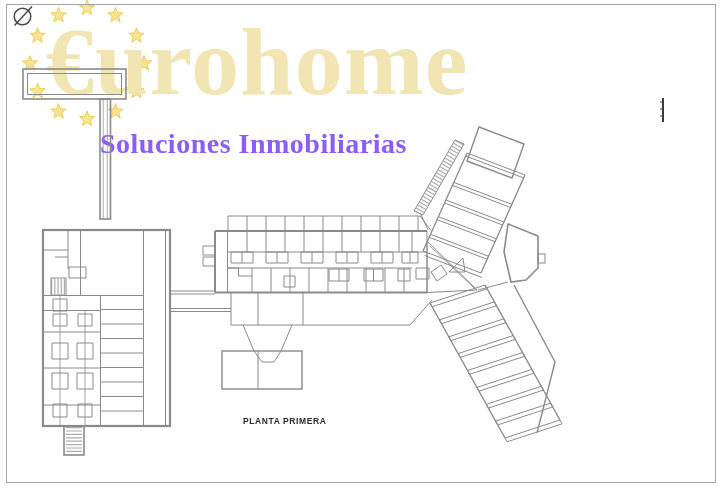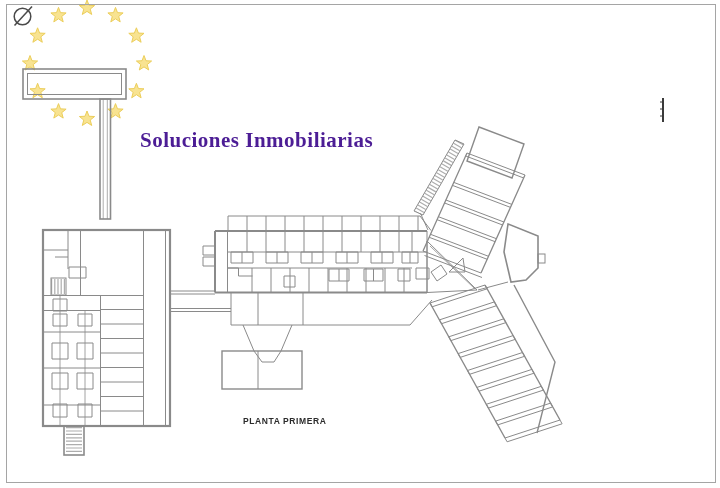--- a/index.html
+++ b/index.html
@@ -3,21 +3,21 @@
 <meta charset="utf-8">
 <style>
   html,body{margin:0;padding:0;background:#fff;}
   .page{position:relative;width:720px;height:488px;background:#fff;overflow:hidden;
         font-family:"Liberation Sans",sans-serif;}
   .page-border{position:absolute;left:6px;top:4px;width:708px;height:477px;
         border:1px solid #a5a5a5;pointer-events:none;}
   .wm-title{position:absolute;left:46px;top:14px;font-family:"Liberation Serif","DejaVu Serif",serif;
         font-size:96px;line-height:1;font-weight:bold;color:#f2e5b4;letter-spacing:1px;white-space:nowrap;}
   .wm-subtitle{position:absolute;left:100px;top:128px;font-family:"Liberation Serif","DejaVu Serif",serif;
-        font-size:21px;font-weight:600;color:#4c1d95;letter-spacing:.5px;white-space:nowrap;padding-left:40px;}
+        font-size:28px;font-weight:600;color:#8b5cf6;letter-spacing:.5px;white-space:nowrap;}
   svg{position:absolute;left:0;top:0;}
   .plan-label{font-family:"Liberation Sans",sans-serif;font-size:8.5px;font-weight:bold;letter-spacing:.6px;}
 </style>
 </head>
 <body>
 
 <div class="page">
 
   <svg width="720" height="488" viewBox="0 0 720 488">
     <defs>
@@ -34,20 +34,21 @@
       <use href="#star" transform="translate(115.5,111.6)"></use>
       <use href="#star" transform="translate(87,119)"></use>
       <use href="#star" transform="translate(58.5,111.6)"></use>
       <use href="#star" transform="translate(37.6,91.3)"></use>
       <use href="#star" transform="translate(30,63.5)"></use>
       <use href="#star" transform="translate(37.6,35.8)"></use>
       <use href="#star" transform="translate(58.5,15.4)"></use>
     </g>
   </svg>
 
+  <div class="wm-title">€urohome</div>
   <div class="wm-subtitle">Soluciones Inmobiliarias</div>
 
   <div class="page-border"></div>
 
   <svg width="720" height="488" viewBox="0 0 720 488">
     <g fill="none" stroke="#8a8a8a" stroke-width="1">
 
       <g>
         <rect x="23" y="69" width="103" height="30" stroke-width="1.6"></rect>
         <rect x="27.5" y="73.5" width="94" height="21"></rect>

